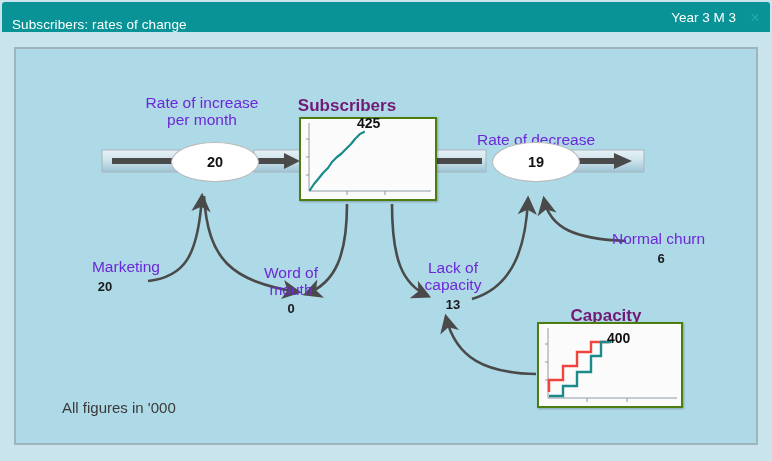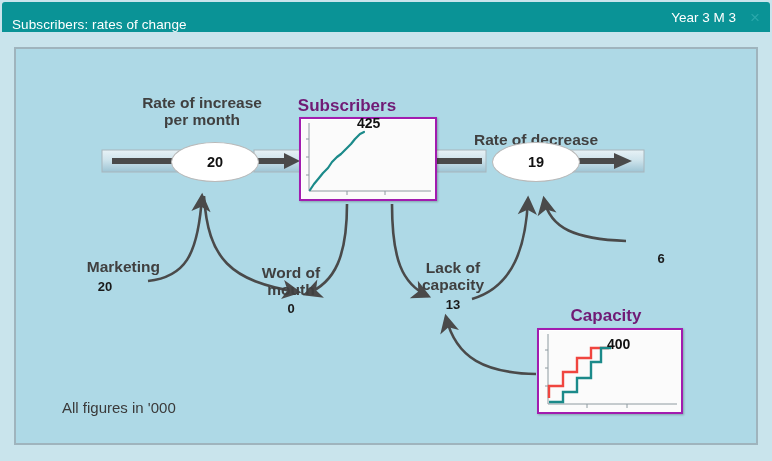--- a/index.html
+++ b/index.html
@@ -38,46 +38,45 @@
     background:#aed9e6;
     border:2px solid #9fb4bd;
     box-sizing:border-box;
   }
   #panel-inner{position:absolute;inset:0;}
   svg.lay{position:absolute;left:0;top:0;width:744px;height:398px;overflow:visible;}
 
   
   .lbl{
     position:absolute;
-    color:#404040;
+    color:#6d28d9;
     font-size:15.5px;
     text-align:center;
     line-height:1.12;
     white-space:pre-line;
-    font-weight:bold;
   }
   .num{
     position:absolute;
     color:#1a1a1a;
     font-size:13px;
     font-weight:bold;
     text-align:center;
   }
   .chart-title{
     position:absolute;
     color:#701a75;
     font-size:17px;
     font-weight:bold;
     text-align:center;
   }
   
   .stock{
     position:absolute;
     background:#fbfbfb;
-    border:2px solid #a21caf;
+    border:2px solid #4d7c0f;
     box-shadow:inset 1px 1px 0 #ffffff, 1px 1px 2px rgba(0,0,0,.25);
     box-sizing:border-box;
   }
   .stock svg{position:absolute;left:0;top:0;}
   .stockval{
     position:absolute;
     font-size:14px;font-weight:bold;color:#111;
   }
   
   .rate{
@@ -171,21 +170,21 @@
           <line x1="5" y1="56" x2="8" y2="56" stroke="#8e9aa0" stroke-width="1"></line>
           <line x1="46" y1="72" x2="46" y2="76" stroke="#8e9aa0" stroke-width="1"></line>
           <line x1="84" y1="72" x2="84" y2="76" stroke="#8e9aa0" stroke-width="1"></line>
           <polyline points="9,71 13,65 18,59 22,54 27,49 31,43 36,38 40,35 45,30 50,25 54,20 59,15 63,13" fill="none" stroke="#1b8a8a" stroke-width="2.2" stroke-linejoin="round" stroke-linecap="round"></polyline>
         </svg>
         <span class="stockval" style="left:56px;top:-4px;">425</span>
       </div>
 
       <div class="chart-title" style="left:510px;top:257px;width:160px;">Capacity</div>
 
-      <div class="stock" style="left:521px;top:279px;width:146px;height:86px;">
+      <div class="stock" style="left:521px;top:273px;width:146px;height:86px;">
         <svg width="142" height="82" viewBox="0 0 142 82">
           <line x1="9" y1="4" x2="9" y2="74" stroke="#8e9aa0" stroke-width="1"></line>
           <line x1="9" y1="74" x2="138" y2="74" stroke="#8e9aa0" stroke-width="1"></line>
           <line x1="6" y1="20" x2="9" y2="20" stroke="#8e9aa0" stroke-width="1"></line>
           <line x1="6" y1="38" x2="9" y2="38" stroke="#8e9aa0" stroke-width="1"></line>
           <line x1="6" y1="56" x2="9" y2="56" stroke="#8e9aa0" stroke-width="1"></line>
           <line x1="48" y1="74" x2="48" y2="78" stroke="#8e9aa0" stroke-width="1"></line>
           <line x1="88" y1="74" x2="88" y2="78" stroke="#8e9aa0" stroke-width="1"></line>
           <polyline points="10,68 10,56 24,56 24,42 38,42 38,28 52,28 52,18 70,18" fill="none" stroke="#f0453f" stroke-width="2.4" stroke-linejoin="miter" stroke-linecap="butt"></polyline>
           <polyline points="10,72 24,72 24,62 38,62 38,48 52,48 52,32 62,32 62,18 72,18" fill="none" stroke="#1b8a8a" stroke-width="2.4" stroke-linejoin="miter" stroke-linecap="butt"></polyline>
@@ -205,19 +204,20 @@
       <div class="num" style="left:74px;top:230px;width:30px;">20</div>
 
       <div class="lbl" style="left:220px;top:215px;width:110px;">Word of
 mouth</div>
       <div class="num" style="left:260px;top:252px;width:30px;">0</div>
 
       <div class="lbl" style="left:382px;top:210px;width:110px;">Lack of
 capacity</div>
       <div class="num" style="left:422px;top:248px;width:30px;">13</div>
 
+      <div class="lbl" style="left:596px;top:181px;width:130px;text-align:left;">Normal churn</div>
       <div class="num" style="left:630px;top:202px;width:30px;">6</div>
 
       <div id="footnote" style="left:46px;top:350px;">All figures in '000</div>
 
     </div>
   </div>
 </div>
 
 </body></html>

